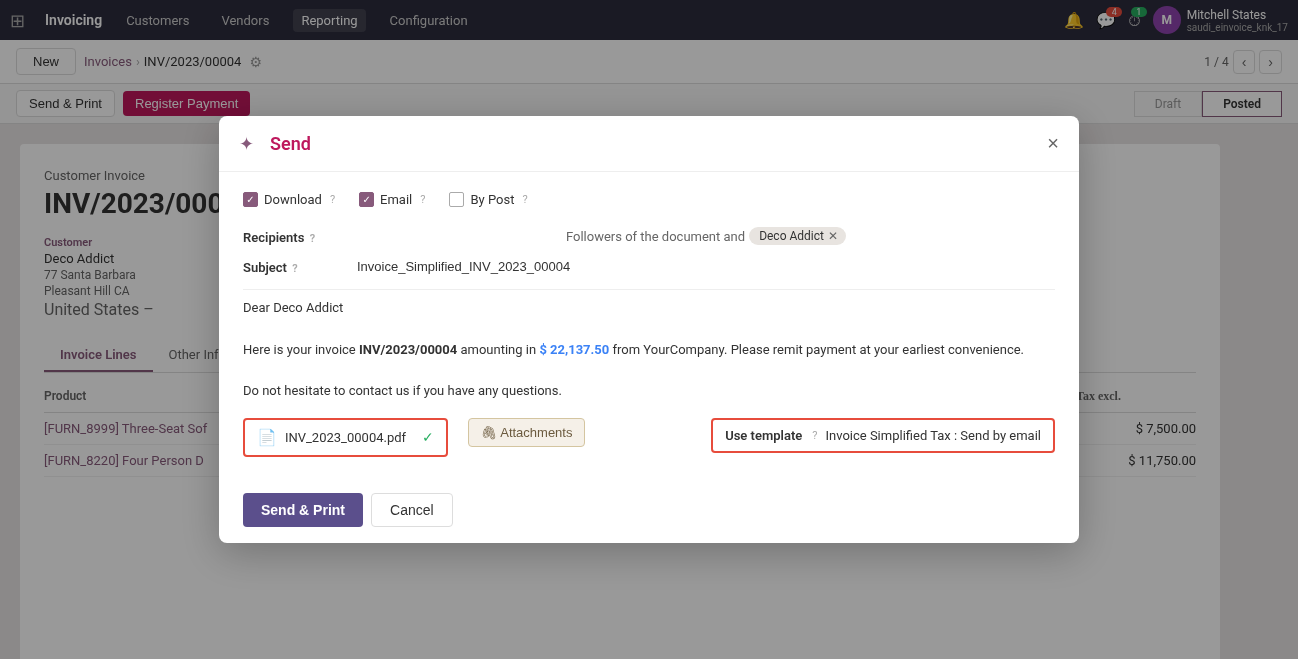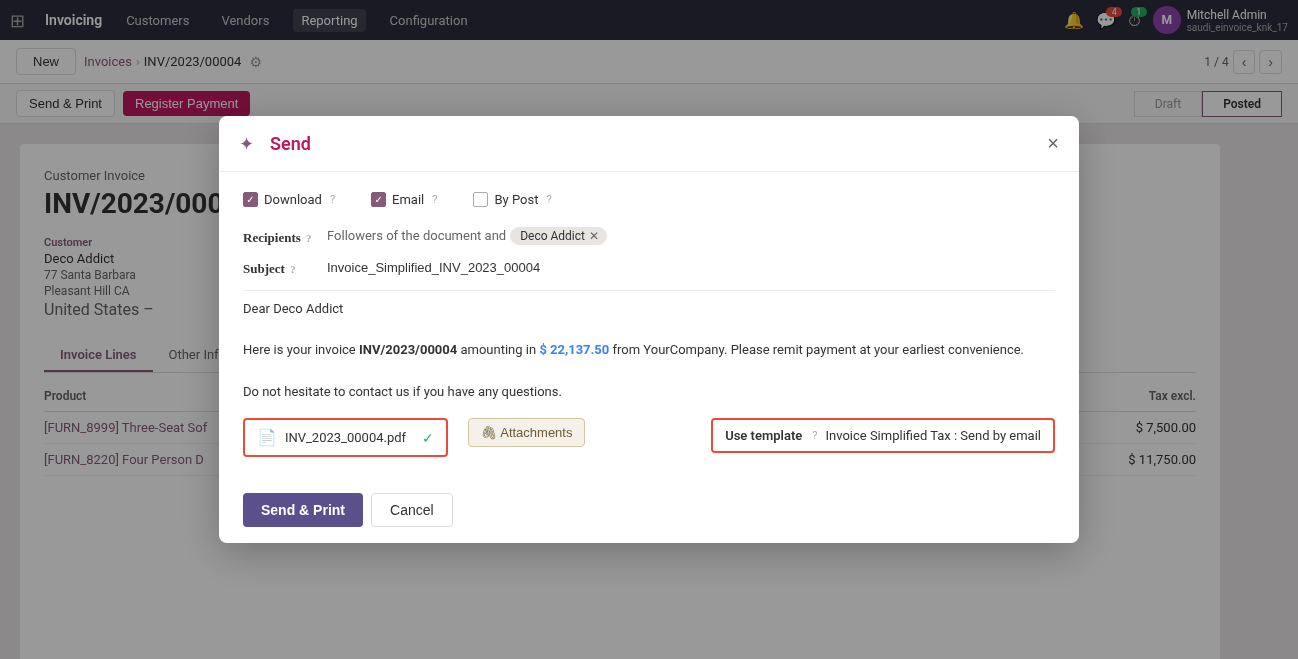--- a/index.html
+++ b/index.html
@@ -62,32 +62,32 @@
     
     .modal { background: #fff; border-radius: 8px; width: 860px; max-width: 95%; box-shadow: 0 10px 40px rgba(0,0,0,0.25); position: relative; z-index: 101; }
     .modal-header { display: flex; align-items: center; padding: 16px 20px; border-bottom: 1px solid #eee; }
     .modal-icon { color: #875a7b; font-size: 18px; margin-right: 10px; }
     .modal-title { font-size: 18px; font-weight: 600; color: #be185d; margin-left: 6px; }
     .modal-close { margin-left: auto; background: none; border: none; font-size: 20px; color: #666; cursor: pointer; }
     .modal-body { padding: 20px 24px; }
 
     
     .form-row { display: flex; align-items: flex-start; margin-bottom: 12px; }
-    .form-label { width: 84px; font-size: 13px; color: #333; font-weight: 600; padding-top: 3px; font-family: Liberation Serif, serif; }
+    .form-label { width: 114px; font-size: 13px; color: #333; font-weight: 600; padding-top: 3px; }
     .form-value { flex: 1; }
-    .checkbox-row { display: flex; align-items: center; gap: 24px; margin-bottom: 20px; }
+    .checkbox-row { display: flex; align-items: center; gap: 12px; margin-bottom: 20px; }
     .checkbox-item { display: flex; align-items: center; gap: 6px; }
     .cb { width: 15px; height: 15px; border: 1px solid #aaa; border-radius: 2px; background: #fff; display: flex; align-items: center; justify-content: center; cursor: pointer; flex-shrink: 0; }
     .cb.checked { background: #875a7b; border-color: #875a7b; }
     .cb.checked::after { content: '✓'; color: #fff; font-size: 10px; }
     .cb-label { font-size: 13px; color: #333; }
     .cb-help { color: #aaa; font-size: 11px; margin-left: 2px; }
 
     
-    .recipients-area { display: flex; flex-wrap: wrap; gap: 4px; align-items: center; }
+    .recipients-area { display: flex; flex-wrap: wrap; gap: 4px; align-items: center; justify-content: center; }
     .recipients-text { font-size: 13px; color: #666; }
     .tag { background: #e8e4e0; border-radius: 12px; padding: 2px 8px 2px 10px; font-size: 12px; color: #333; display: inline-flex; align-items: center; gap: 4px; }
     .tag-x { color: #666; cursor: pointer; font-size: 12px; }
 
     
     .subject-input { border: none; outline: none; font-size: 13px; color: #333; width: 100%; padding: 2px 0; border-bottom: 1px solid transparent; }
 
     
     .email-body { font-size: 13px; color: #333; line-height: 1.6; margin: 8px 0; }
     .email-body .bold { font-weight: 700; }
@@ -129,21 +129,21 @@
       💬
       <span class="nav-badge">4</span>
     </div>
     <div class="nav-icon" style="position:relative;">
       ⏱
       <span class="nav-badge green">1</span>
     </div>
     <div class="user-info">
       <div class="user-avatar">M</div>
       <div>
-        <div style="color:#fff;font-size:12px;">Mitchell Admin</div>
+        <div style="color:#fff;font-size:12px;">Mitchell States</div>
         <div style="color:#aaa;font-size:10px;">saudi_einvoice_knk_17</div>
       </div>
     </div>
   </div>
 </div>
 
 <div class="secondary-nav">
   <button class="btn-new">New</button>
   <div class="breadcrumb">
     <span class="bc-link">Invoices</span>
@@ -181,21 +181,21 @@
       </div>
     </div>
 
     <div class="tabs-bar">
       <div class="tab active">Invoice Lines</div>
       <div class="tab">Other Info</div>
     </div>
 
     <div class="table-header">
       <span>Product</span>
-      <span style="text-align:right;">Tax excl.</span>
+      <span style="font-family:Liberation Serif, serif;">Tax excl.</span>
     </div>
     <div class="table-row-item">
       <span class="item-name">[FURN_8999] Three-Seat Sof</span>
       <span class="item-price">$ 7,500.00</span>
     </div>
     <div class="table-row-item">
       <span class="item-name">[FURN_8220] Four Person D</span>
       <span class="item-price">$ 11,750.00</span>
     </div>
   </div>

